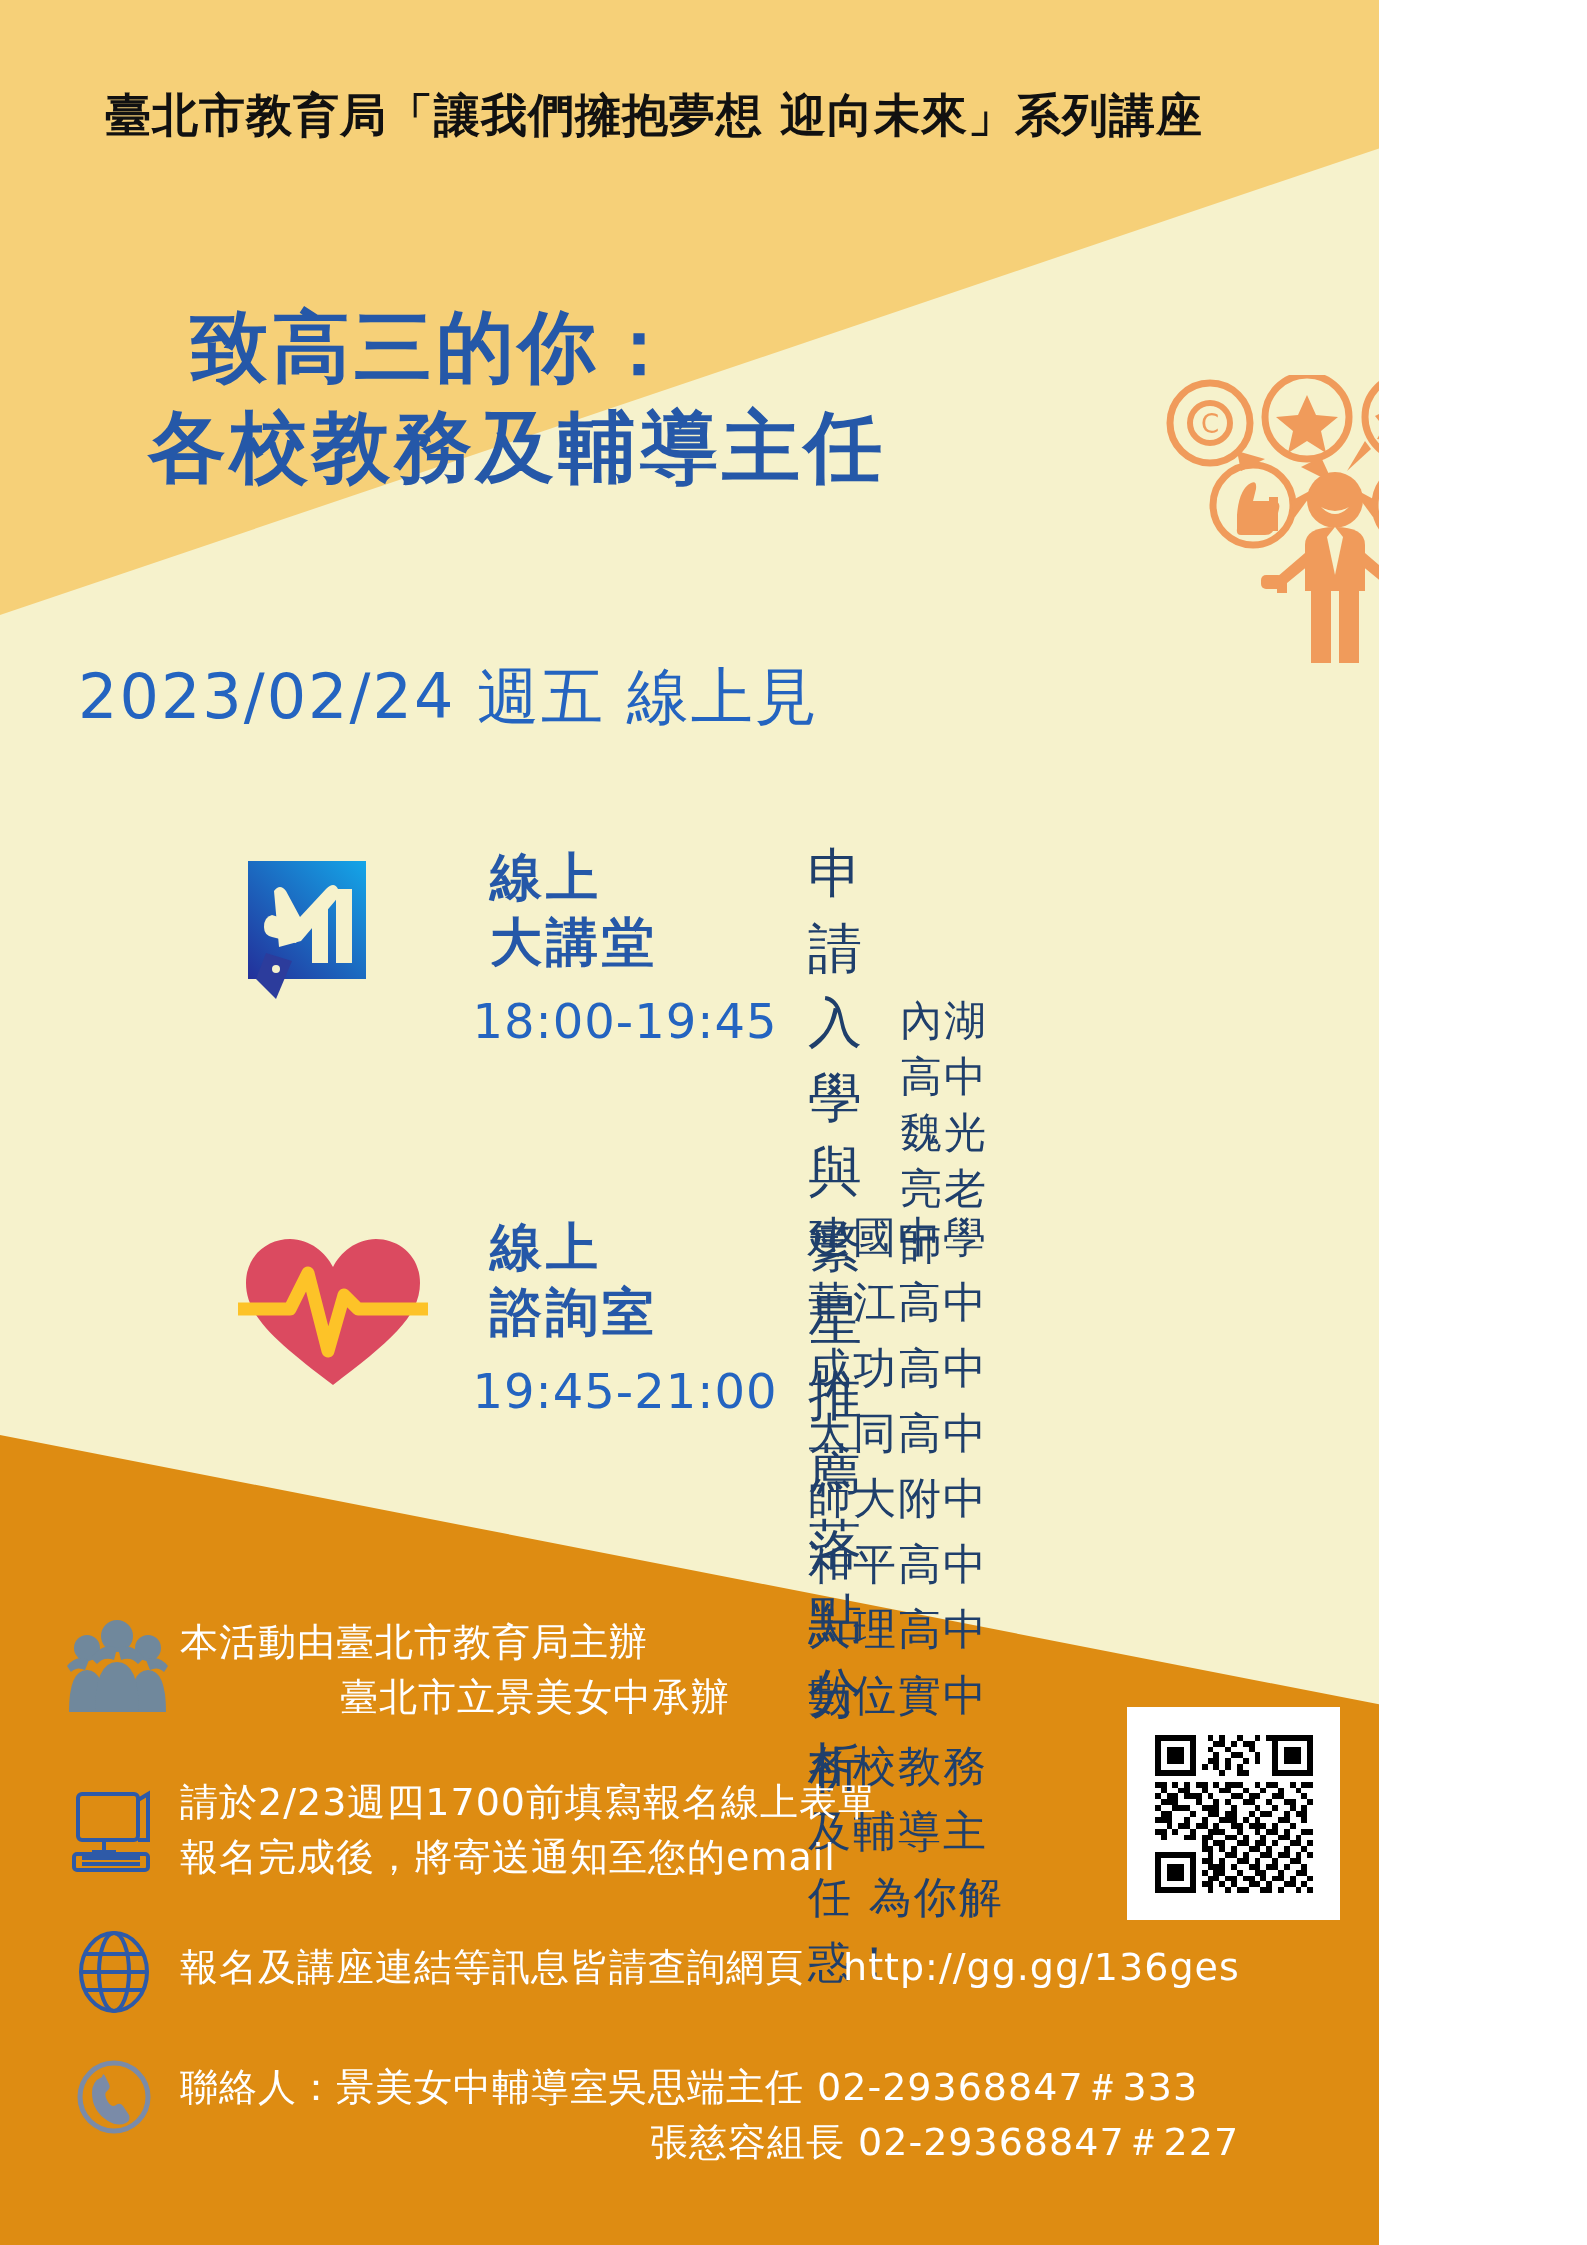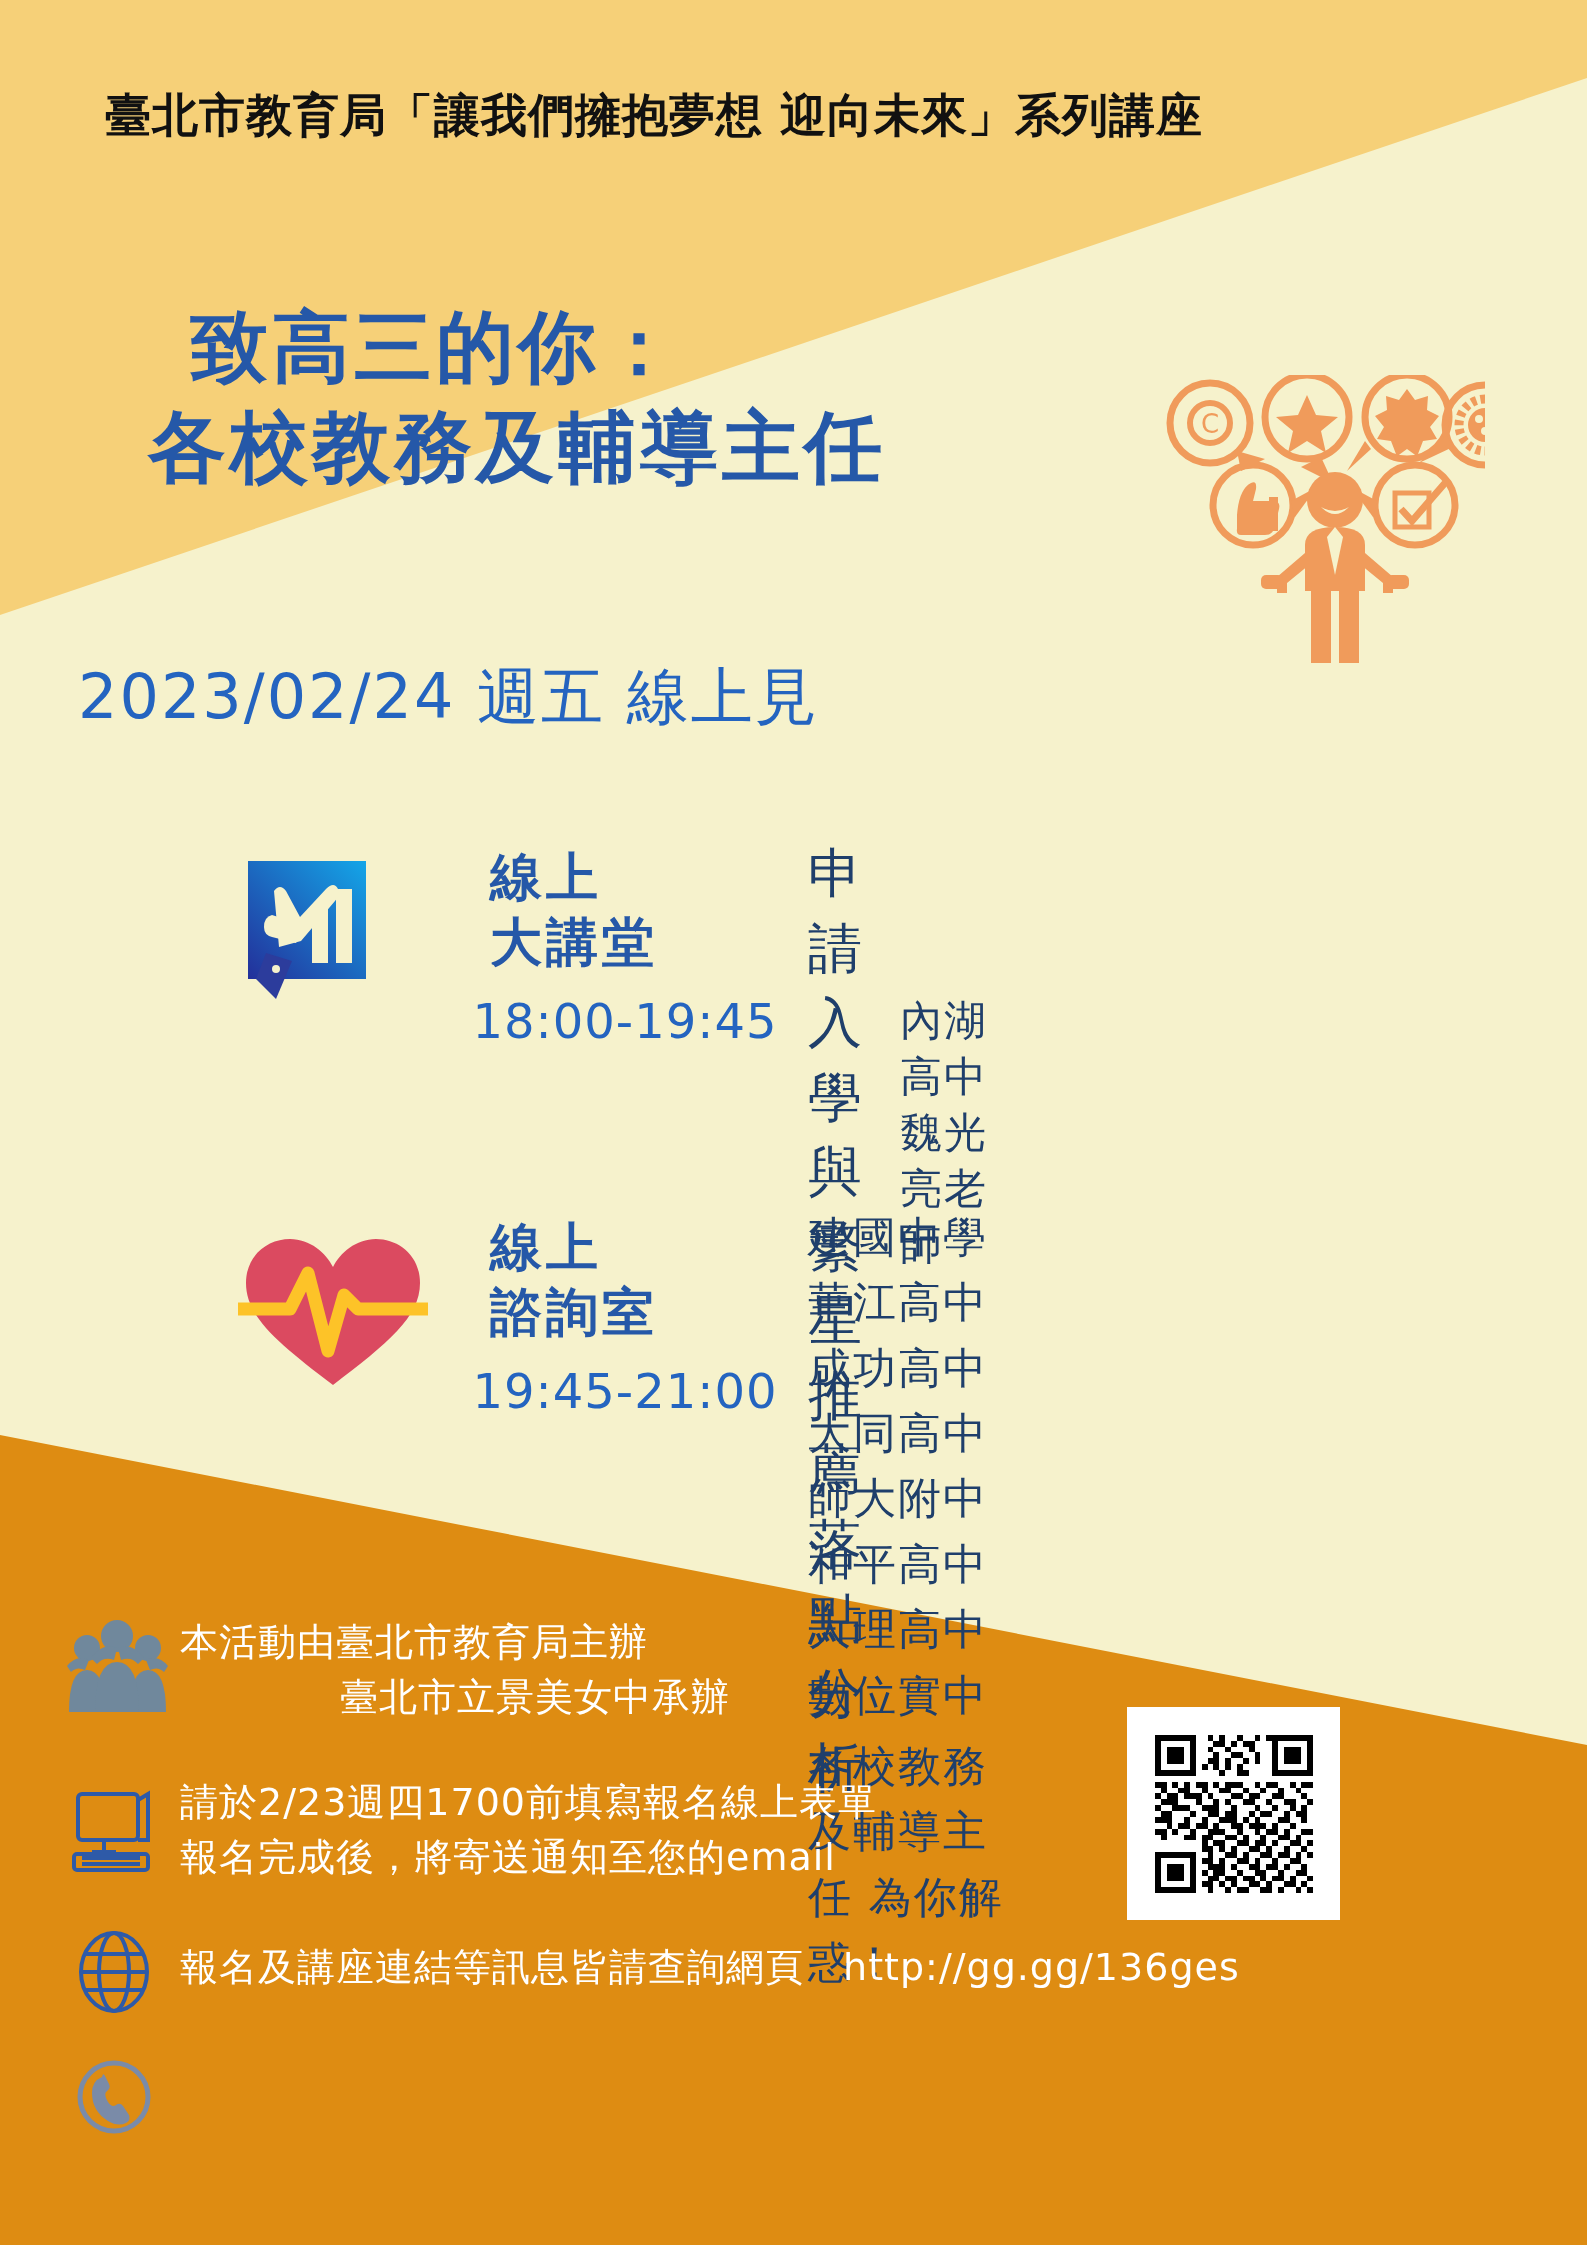--- a/index.html
+++ b/index.html
@@ -2,21 +2,21 @@
 <html><head>
 <meta charset="utf-8">
 <style>
   html,body{margin:0;padding:0;}
   body{
     font-family:"Liberation Sans","DejaVu Sans",sans-serif;
     background:#ffffff;
   }
   #poster{
     position:relative;
-    width:1587px;
+    width:1379px;
     height:2245px;
     overflow:hidden;
     background:#F6F2CC;
   }
   
   .band{position:absolute;left:0;top:0;width:1587px;height:2245px;}
   .band svg{display:block;}
 
   
   #series-title{
@@ -367,20 +367,24 @@
     <div class="foot-text">報名完成後，將寄送通知至您的email</div>
   </div>
 
   <div class="foot-row" id="row-web">
     <div class="foot-text">
       <span>報名及講座連結等訊息皆請查詢網頁</span>
       <span style="display:inline-block;width:26px;"></span><span>http://gg.gg/136ges</span>
     </div>
   </div>
 
+  <div class="foot-row" id="row-contact">
+    <div class="foot-text">聯絡人：景美女中輔導室吳思端主任 02-29368847＃333</div>
+    <div class="foot-text indent2">張慈容組長 02-29368847＃227</div>
+  </div>
 
   <div id="qr-block">
     <svg width="170" height="170" viewBox="0 0 29 29" shape-rendering="crispEdges" xmlns="http://www.w3.org/2000/svg">
       <rect width="29" height="29" fill="#ffffff"></rect>
       <g fill="#000000">
 
         <rect x="1" y="1" width="7" height="1"></rect>
           <rect x="1" y="7" width="7" height="1"></rect>
         <rect x="1" y="1" width="1" height="7"></rect>
           <rect x="7" y="1" width="1" height="7"></rect>

